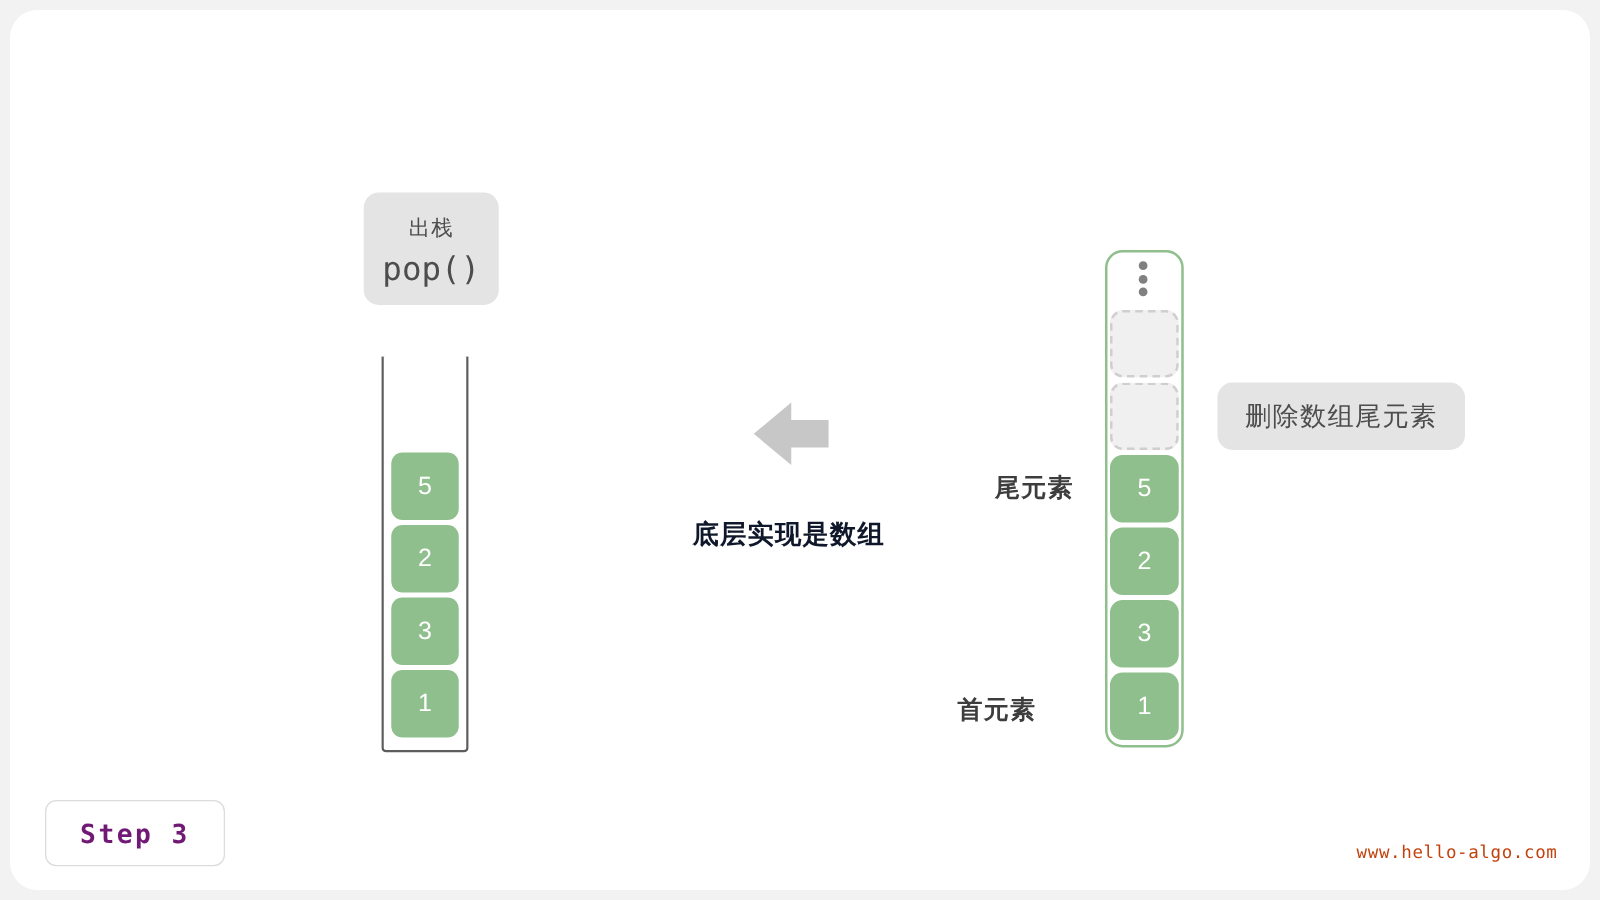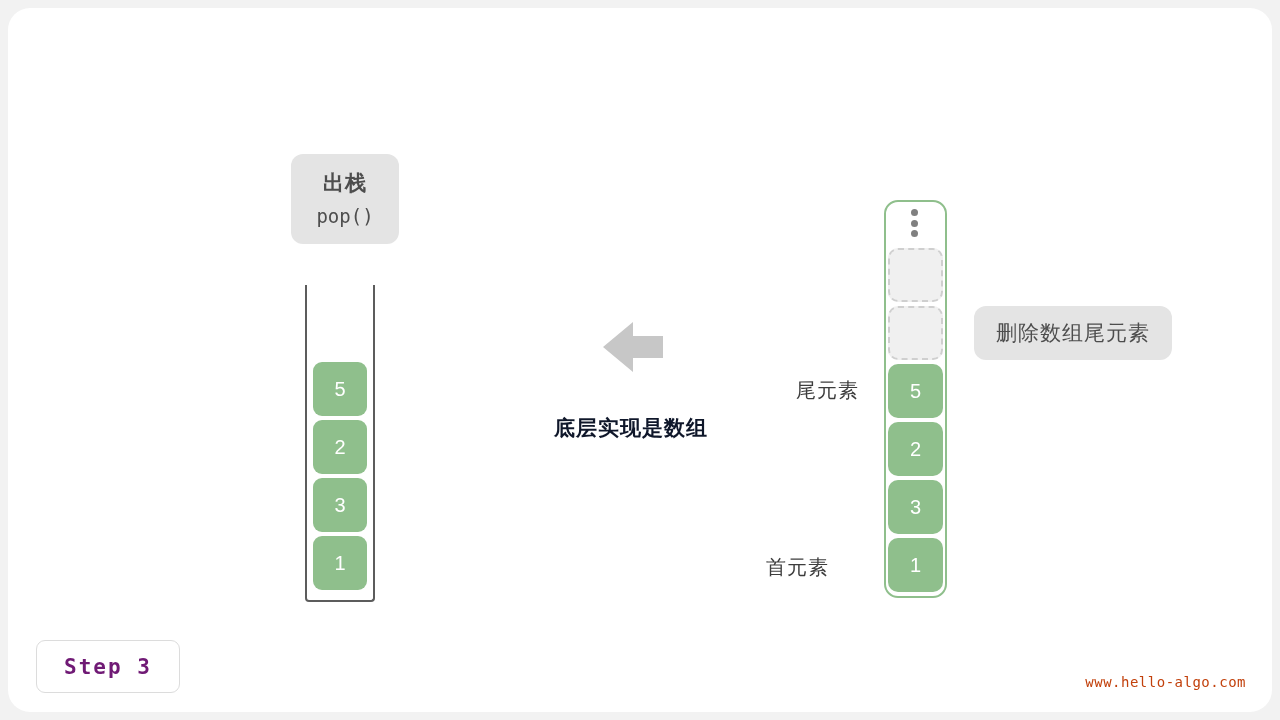--- a/index.html
+++ b/index.html
@@ -42,28 +42,27 @@
     box-sizing: border-box;
   }
   .bubble-pop {
     left: 291px;
     top: 154px;
     width: 108px;
     height: 90px;
     padding: 8px 0;
   }
   .bubble-pop .line1 {
-    font-size: 21px;
+    font-size: 17px;
     line-height: 34px;
     letter-spacing: 1px;
-    font-weight: bold;
   }
   .bubble-pop .line2 {
     font-family: "DejaVu Sans Mono", monospace;
-    font-size: 19px;
+    font-size: 26px;
     line-height: 32px;
   }
   .bubble-del {
     left: 974px;
     top: 306px;
     width: 198px;
     height: 54px;
     font-size: 21px;
     letter-spacing: 1px;
   }
@@ -182,21 +181,21 @@
     margin-bottom: 4px;
   }
   .cell-right:last-child { margin-bottom: 0; }
 
   .side-label {
     position: absolute;
     width: 110px;
     text-align: right;
     color: #3d3d3d;
     font-size: 20px;
-    font-weight: normal;
+    font-weight: bold;
     letter-spacing: 1px;
   }
   .label-tail { left: 749px; top: 377px; }
   .label-head { left: 719px; top: 554px; }
 
   
   .step-badge {
     position: absolute;
     left: 36px;
     top: 640px;

